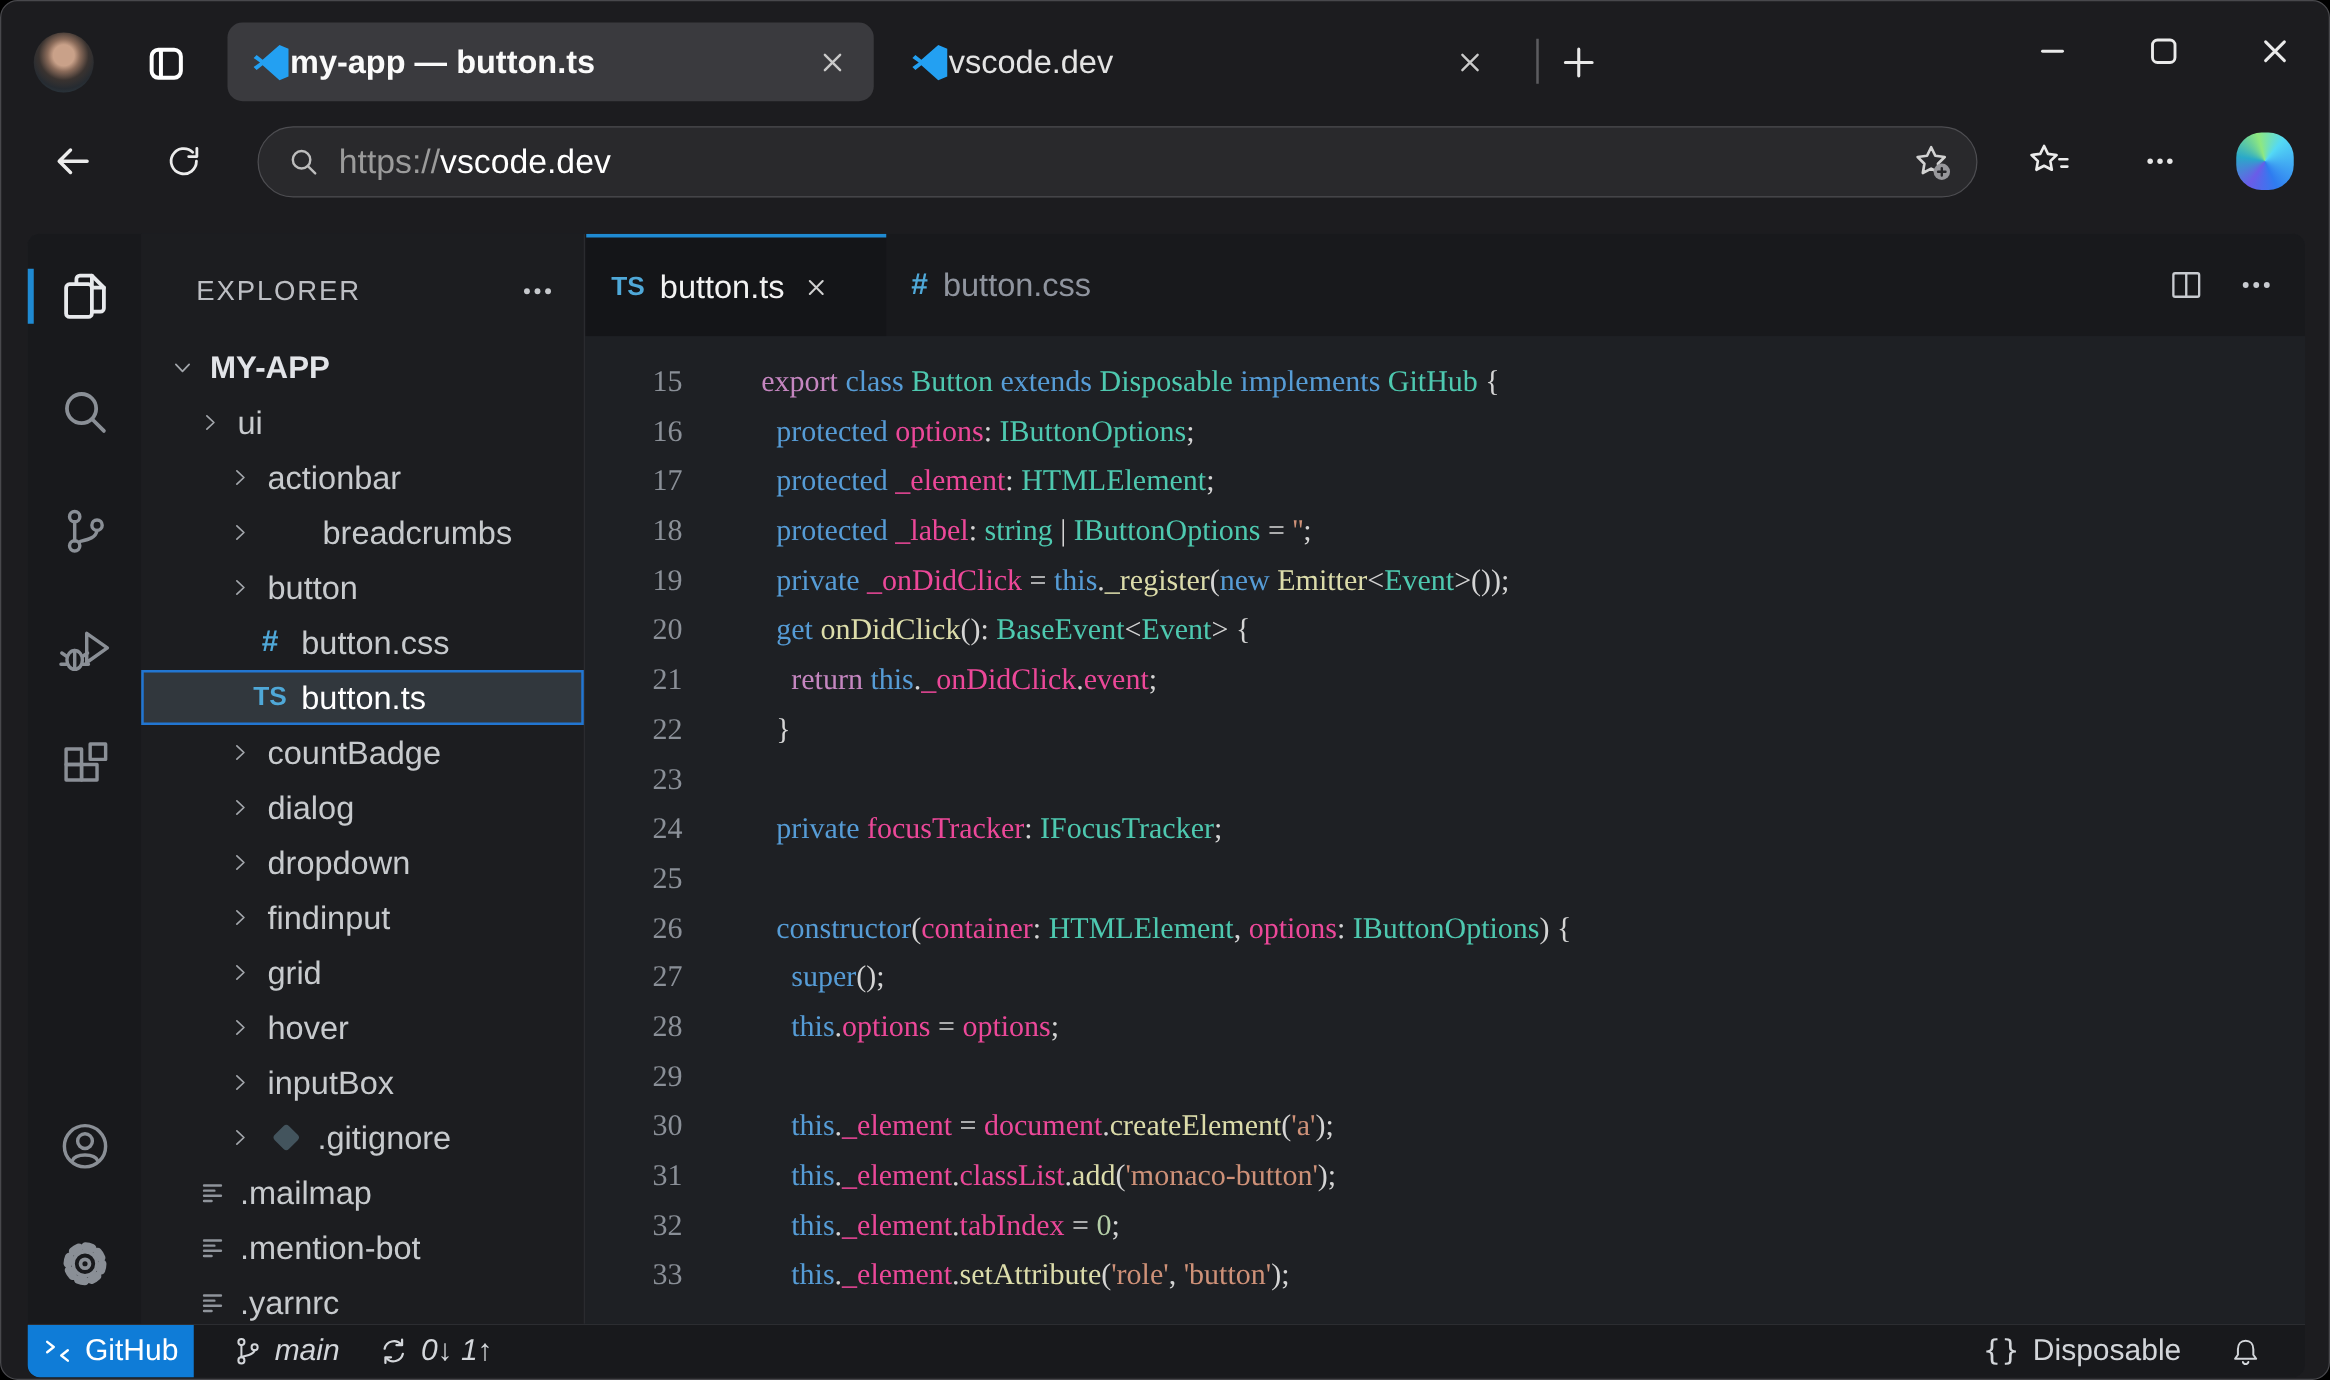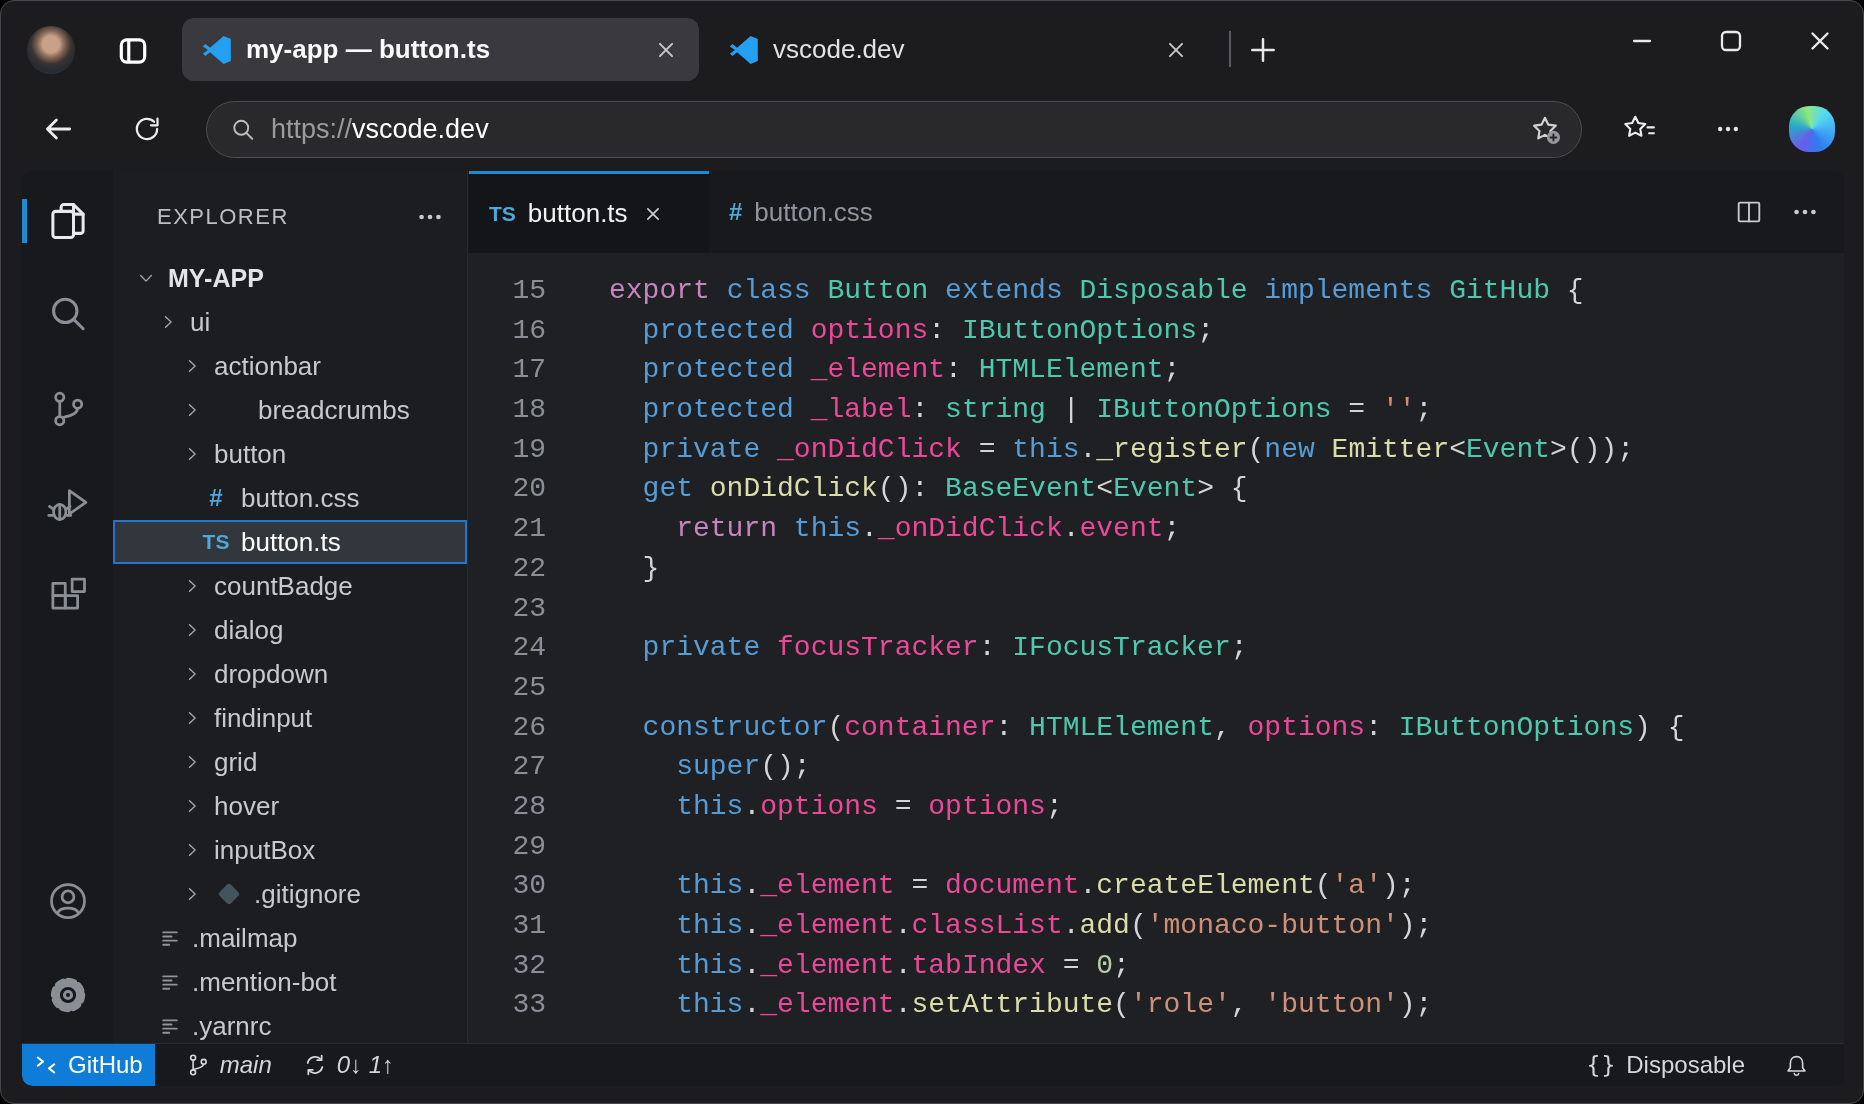--- a/index.html
+++ b/index.html
@@ -7,21 +7,21 @@
   .window{position:absolute;left:0;top:0;width:1864px;height:1104px;border-radius:14px;
     background:#1c1c1f;border:1px solid #48484c;overflow:hidden;
     font-family:"Liberation Sans",sans-serif;color:#e8e8e8;}
   .ic{display:inline-flex;align-items:center;justify-content:center;}
   .ic svg{width:100%;height:100%;display:block;}
 
   
   .avatar{position:absolute;left:26px;top:25px;width:48px;height:48px;border-radius:50%;
     background:radial-gradient(circle at 50% 38%, #c9a189 0 22%, #8a6b5a 34%, #3a3330 52%, #262b31 70%, #31454f 100%);}
   .tabgrid-btn{position:absolute;left:112px;top:30px;width:40px;height:40px;color:#fff;padding:3px;}
-  .btab{position:absolute;top:17px;height:63px;border-radius:12px;display:flex;align-items:center;padding:0 20px;gap:14px;}
+  .btab{position:absolute;top:17px;height:63px;border-radius:12px;display:flex;align-items:center;padding:0 20px;}
   .btab.active{left:181px;width:517px;background:#3a3a3e;}
   .btab.inactive{left:708px;width:500px;}
   .btab .tab-ic{width:30px;height:30px;flex:0 0 auto;}
   .btab-title{font-size:26px;color:#fafafa;white-space:nowrap;}
   .btab.active .btab-title{font-weight:700;}
   .btab.inactive .btab-title{color:#e3e3e3;}
   .btab-close{margin-left:auto;width:26px;height:26px;color:#c9c9c9;}
   .tab-sep{position:absolute;left:1228px;top:30px;width:2px;height:36px;background:#5c5c60;}
   .newtab{position:absolute;left:1242px;top:29px;width:40px;height:40px;color:#e8e8e8;padding:2px;}
   .winbtn{position:absolute;top:12px;width:56px;height:56px;color:#eaeaea;padding:12px;}
@@ -34,21 +34,21 @@
     background:#29292c;border:1.5px solid #4d4d51;display:flex;align-items:center;padding:0 18px 0 22px;gap:14px;}
   .search-ic{width:28px;height:28px;color:#bdbdbd;flex:0 0 auto;}
   .url-text{font-size:27px;white-space:nowrap;}
   .url-scheme{color:#9b9b9b;} .url-host{color:#fff;font-weight:500;}
   .staradd{margin-left:auto;width:34px;height:34px;color:#d2d2d2;}
   .hub-btn{left:1614px;} .dots-btn{left:1703px;padding:10px;color:#e6e6e6;}
   .copilot-btn{position:absolute;left:1788px;top:105px;width:46px;height:46px;border-radius:44%;
     background:conic-gradient(from 40deg,#54d9f5,#2f7cf0 115deg,#6a5ce8 175deg,#2aa9c9 240deg,#8fe87f 305deg,#54d9f5);}
 
   
-  .app{position:absolute;left:21px;top:170px;width:1822px;height:915px;background:#1e2024;border-radius:10px;overflow:hidden;}
+  .app{position:absolute;left:21px;top:186px;width:1822px;height:915px;background:#1e2024;border-radius:10px;overflow:hidden;}
   .activitybar{position:absolute;left:0;top:0;width:91px;height:872px;background:#18191c;}
   #ab-top{position:absolute;top:3px;left:0;right:0;}
   #ab-bottom{position:absolute;bottom:1px;left:0;right:0;}
   .ab-item{position:relative;height:94px;display:flex;align-items:center;justify-content:center;color:#8a8f96;}
   .ab-item.active{color:#e7e9ec;}
   .ab-ico{width:44px;height:44px;}
   .ab-ind{position:absolute;left:0;top:25px;bottom:25px;width:5px;background:#1f8ad2;}
 
   .sidebar{position:absolute;left:91px;top:0;width:355px;height:872px;background:#1c1d20;border-right:1px solid #2a2b2f;}
   .sb-header{position:absolute;top:30px;left:44px;right:22px;height:32px;display:flex;align-items:center;}
@@ -69,21 +69,21 @@
   .etab{position:absolute;top:0;height:82px;display:flex;align-items:center;padding:0 20px;gap:12px;font-size:26px;}
   .etab .fic{font-weight:700;color:#4fa8d8;font-size:21px;}
   .etab.active{left:1px;width:240px;background:#141518;border-top:3px solid #1f8ad2;color:#f2f2f2;}
   .etab.inactive{left:241px;width:238px;color:#8f949e;}
   .etab.inactive .fic{font-size:24px;}
   .etab-close{width:22px;height:22px;color:#cfcfcf;margin-left:2px;}
   .ed-actions{position:absolute;right:24px;top:0;height:82px;display:flex;align-items:center;gap:26px;color:#c8cbd0;}
   .ed-actions .ic{width:30px;height:30px;}
 
   .codewrap{position:absolute;left:446px;top:82px;right:0;bottom:43px;background:#1e2024;padding-top:18px;overflow:hidden;}
-  .cl{display:flex;height:39.7px;line-height:39.7px;font-family:Liberation Mono, monospace;font-size:28px;white-space:pre;}
+  .cl{display:flex;height:39.7px;line-height:39.7px;font-family:Liberation Serif, serif;font-size:24px;white-space:pre;}
   .cl .ln{width:78px;text-align:right;color:#8a8f97;flex:0 0 auto;}
   .cl .ct{padding-left:63px;}
   .tk-kw{color:#569CD6;} .tk-ctl{color:#C586C0;} .tk-typ{color:#4EC9B0;} .tk-var{color:#ec4899;}
   .tk-fn{color:#DCDCAA;} .tk-str{color:#CE9178;} .tk-num{color:#B5CEA8;} .tk-pun{color:#D4D4D4;}
 
   .status{position:absolute;left:0;right:0;bottom:0;height:43px;background:#18191c;border-top:1px solid #2c2d31;
     display:flex;align-items:center;font-size:24px;color:#d3d6da;border-radius:0 0 10px 10px;}
   .st-remote{height:100%;padding:0 12px;background:#0f7cd7;color:#fff;display:flex;align-items:center;gap:10px;
     border-radius:0 0 0 10px;font-weight:500;}
   .st-remote .ic{width:24px;height:24px;}

